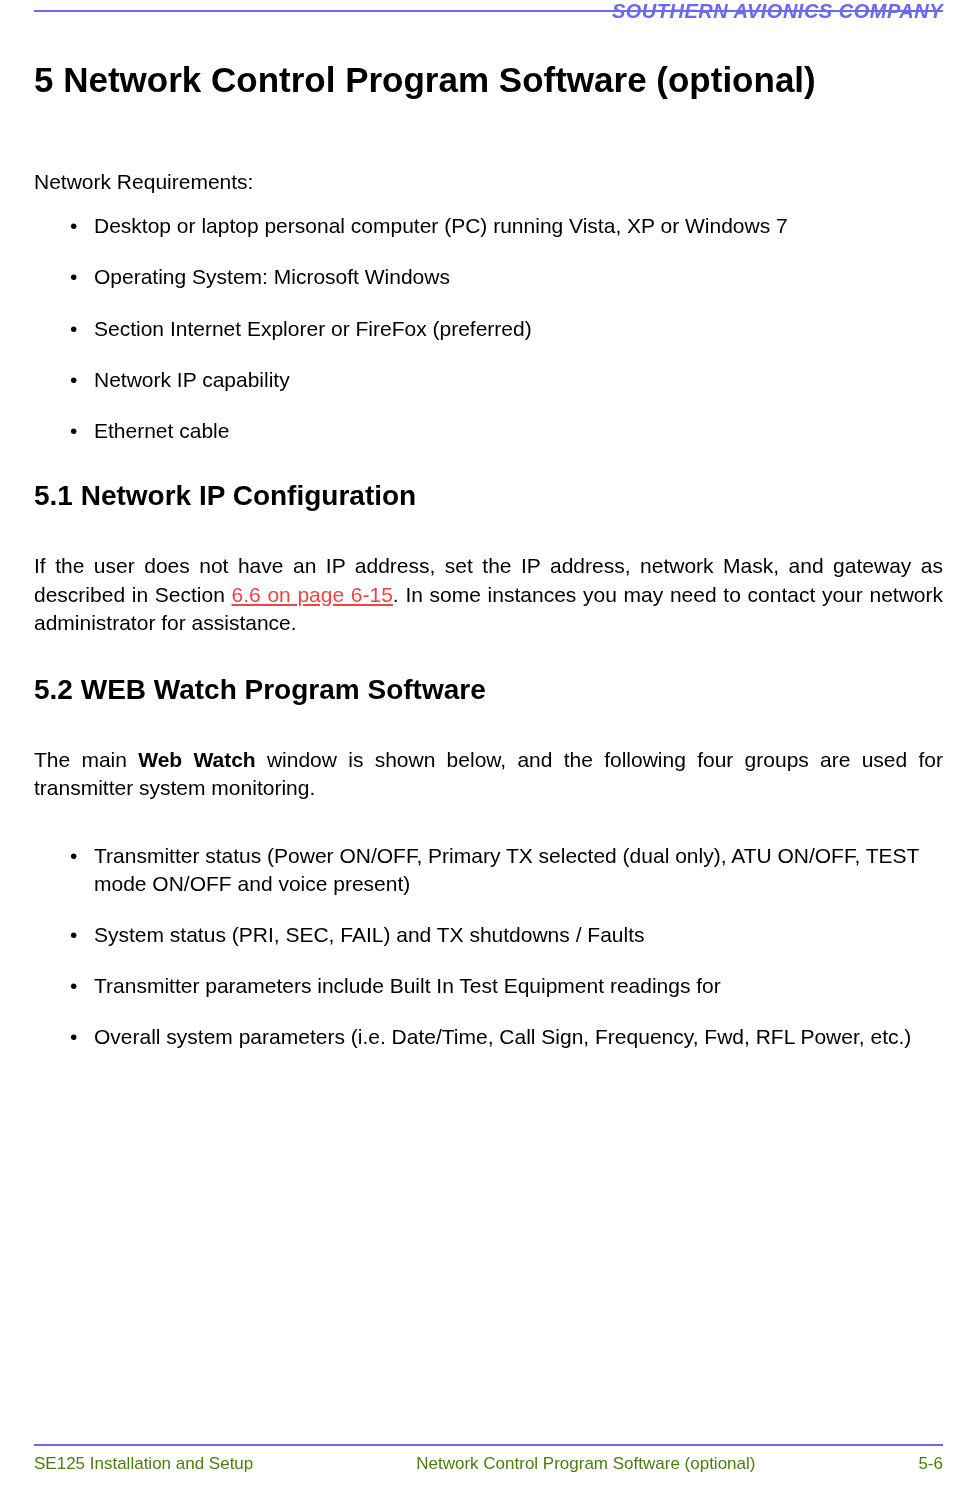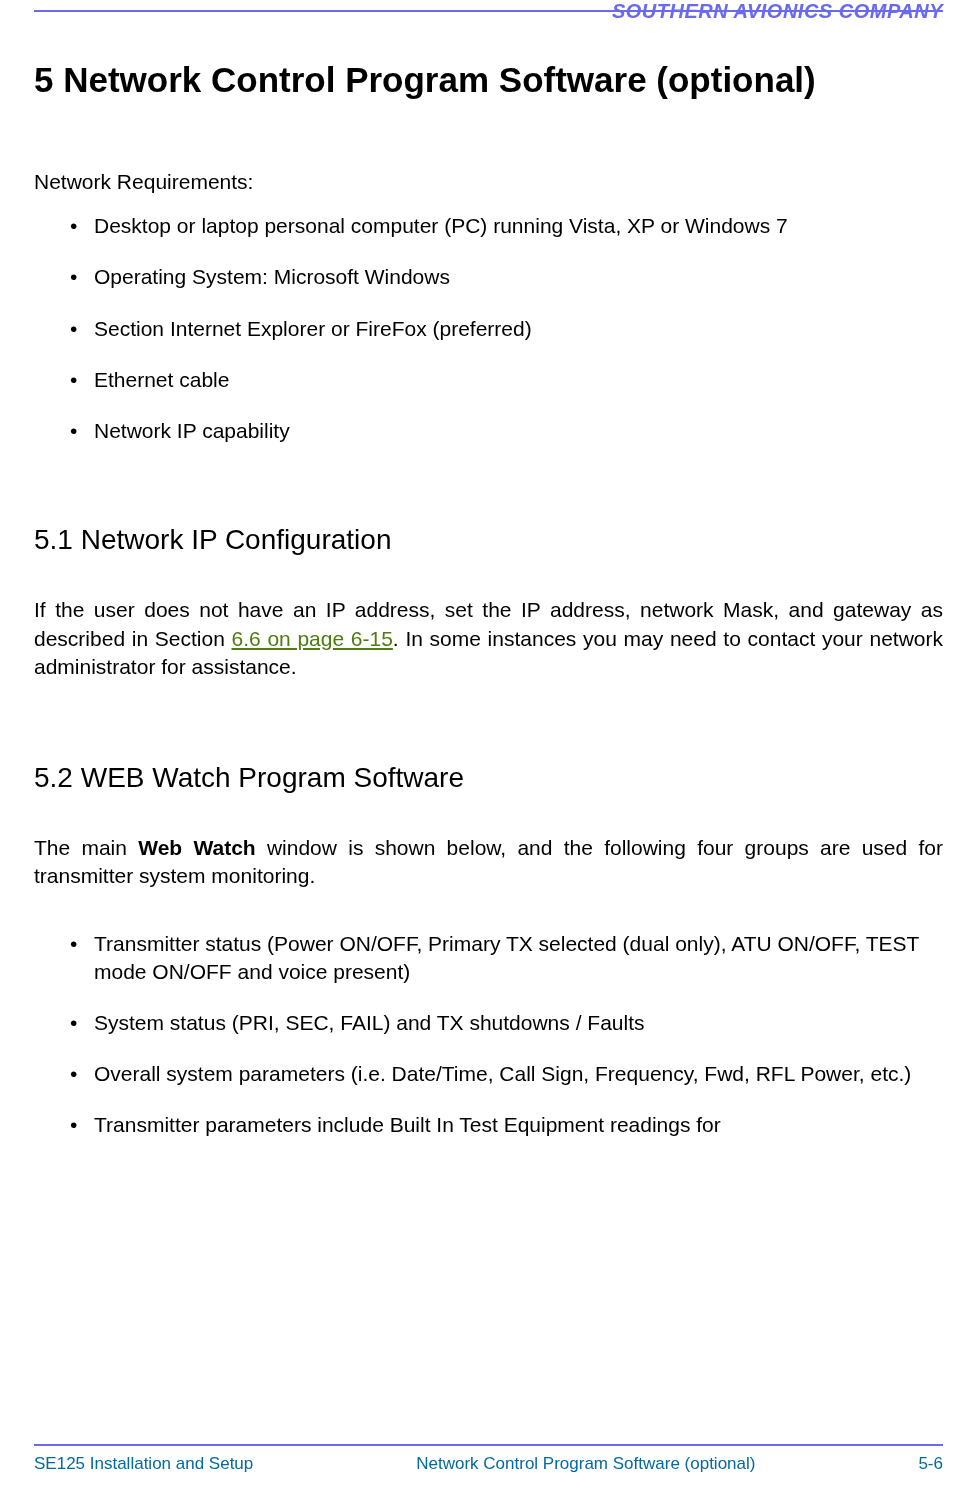--- a/index.html
+++ b/index.html
@@ -7,60 +7,60 @@
   .page { position: relative; width: 977px; height: 1492px; padding: 0 34px; }
   .top-rule { position: absolute; top: 10px; left: 34px; right: 34px; height: 2px; background: #6a6af0; }
   .company { position: absolute; top: 0; right: 34px; font-style: italic; font-weight: bold; color: #6a6af0; font-size: 20px; letter-spacing: 0.5px; }
   .company::after { content: ""; }
   .body { position: absolute; top: 60px; left: 34px; right: 34px; }
   h1 { font-size: 35px; font-weight: bold; margin-bottom: 70px; }
   .intro { font-size: 21px; margin-bottom: 18px; }
   ul.req { list-style: none; padding-left: 36px; }
   ul.req li { position: relative; font-size: 21px; line-height: 1.3; margin-bottom: 24px; padding-left: 24px; }
   ul.req li::before { content: "•"; position: absolute; left: 0; top: 0; font-size: 21px; }
-  h2 { font-size: 28px; font-weight: normal; margin-top: 80px; margin-bottom: 40px; }
+  h2 { font-size: 28px; font-weight: bold; margin-top: 36px; margin-bottom: 40px; }
   .para { font-size: 21px; line-height: 1.35; text-align: justify; }
-  .link { color: #4d7c0f; text-decoration: underline; }
+  .link { color: #ef4444; text-decoration: underline; }
   .bold { font-weight: bold; }
   .bot-rule { position: absolute; bottom: 46px; left: 34px; right: 34px; height: 2px; background: #6a6af0; }
-  .footer { position: absolute; bottom: 18px; left: 34px; right: 34px; display: flex; justify-content: space-between; font-size: 17px; color: #0369a1; }
+  .footer { position: absolute; bottom: 18px; left: 34px; right: 34px; display: flex; justify-content: space-between; font-size: 17px; color: #4d7c0f; }
 </style>
 </head>
 <body>
 
 <div class="page">
   <div class="company">SOUTHERN AVIONICS COMPANY</div>
   <div class="top-rule"></div>
 
   <div class="body">
     <h1>5  Network Control Program Software (optional)</h1>
 
     <p class="intro">Network Requirements:</p>
     <ul class="req">
       <li>Desktop or laptop personal computer (PC) running Vista, XP or Windows 7</li>
       <li>Operating System: Microsoft Windows</li>
       <li>Section Internet Explorer or FireFox (preferred)</li>
+      <li>Network IP capability</li>
       <li>Ethernet cable</li>
-      <li>Network IP capability</li>
     </ul>
 
     <h2>5.1   Network IP Configuration</h2>
     <p class="para">
       <span>If the user does not have an IP address, set the IP address, network Mask, and gateway as described in Section </span><a class="link" href="#">6.6 on page 6-15</a><span>.  In some instances you may need to contact your network administrator for assistance.</span>
     </p>
 
     <h2>5.2  WEB Watch Program Software</h2>
     <p class="para" style="margin-bottom:40px;margin-top:16px;">
       <span>The main </span><span class="bold">Web Watch</span><span> window is shown below, and the following four groups are used for transmitter system monitoring.</span>
     </p>
     <ul class="req">
       <li>Transmitter status (Power ON/OFF, Primary TX selected (dual only), ATU ON/OFF, TEST mode ON/OFF and voice present)</li>
       <li>System status (PRI, SEC, FAIL) and TX shutdowns / Faults</li>
+      <li>Transmitter parameters include Built In Test Equipment readings for</li>
       <li>Overall system parameters (i.e. Date/Time, Call Sign, Frequency, Fwd, RFL Power, etc.)</li>
-      <li>Transmitter parameters include Built In Test Equipment readings for</li>
     </ul>
   </div>
 
   <div class="bot-rule"></div>
   <div class="footer">
     <span>SE125 Installation and Setup</span>
     <span>Network Control Program Software (optional)</span>
     <span>5-6</span>
   </div>
 </div>

